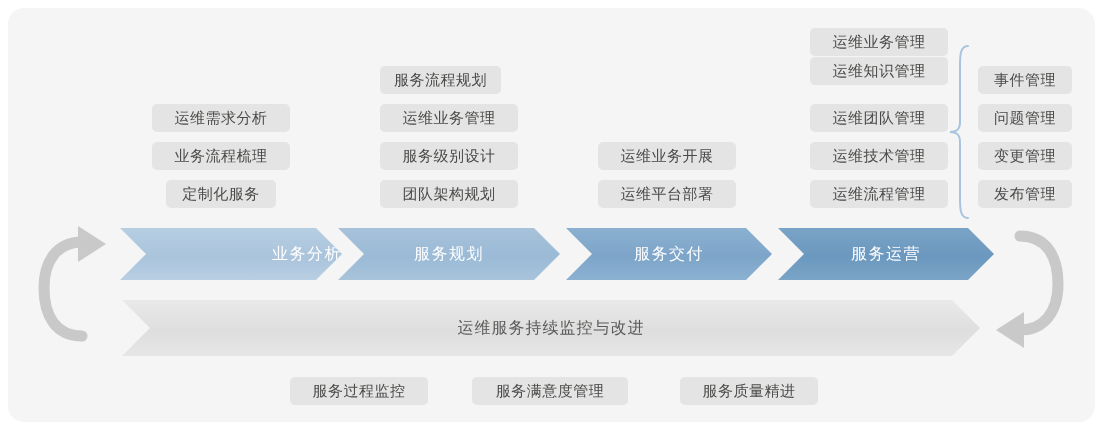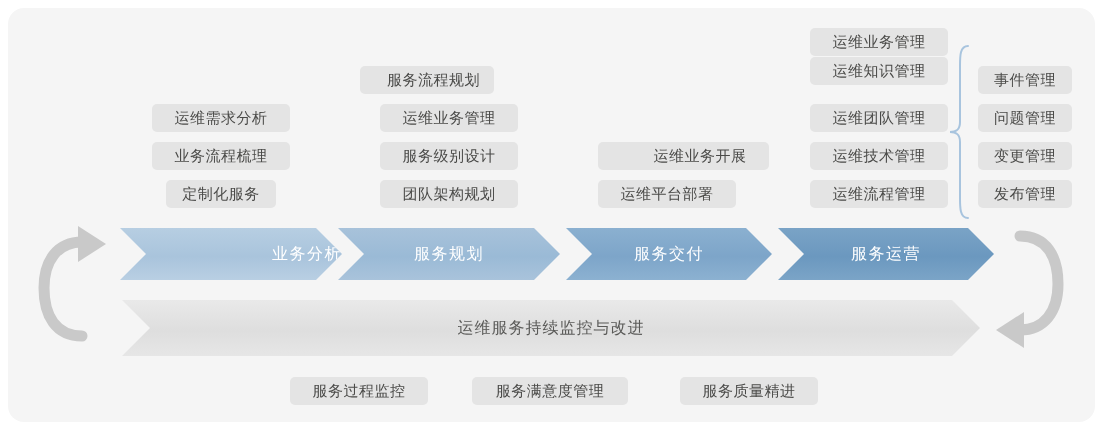--- a/index.html
+++ b/index.html
@@ -79,26 +79,26 @@
 </head>
 <body>
 
 <div id="canvas">
   <div class="panel"></div>
 
   <div class="pill" style="left:152px; top:104px; width:138px;">运维需求分析</div>
   <div class="pill" style="left:152px; top:142px; width:138px;">业务流程梳理</div>
   <div class="pill" style="left:166px; top:180px; width:110px;">定制化服务</div>
 
-  <div class="pill" style="left:360px; top:66px; width:121px;padding-left:13px;">服务流程规划</div>
+  <div class="pill" style="left:380px; top:66px; width:121px;">服务流程规划</div>
   <div class="pill" style="left:380px; top:104px; width:138px;">运维业务管理</div>
   <div class="pill" style="left:380px; top:142px; width:138px;">服务级别设计</div>
   <div class="pill" style="left:380px; top:180px; width:138px;">团队架构规划</div>
 
-  <div class="pill" style="left:598px; top:142px; width:138px;padding-left:33px;">运维业务开展</div>
+  <div class="pill" style="left:598px; top:142px; width:138px;">运维业务开展</div>
   <div class="pill" style="left:598px; top:180px; width:138px;">运维平台部署</div>
 
   <div class="pill" style="left:810px; top:28px; width:138px;">运维业务管理</div>
   <div class="pill" style="left:810px; top:57px; width:138px;">运维知识管理</div>
   <div class="pill" style="left:810px; top:104px; width:138px;">运维团队管理</div>
   <div class="pill" style="left:810px; top:142px; width:138px;">运维技术管理</div>
   <div class="pill" style="left:810px; top:180px; width:138px;">运维流程管理</div>
 
   <div class="brace">
     <svg width="26" height="176" viewBox="0 0 26 176" fill="none" xmlns="http://www.w3.org/2000/svg">

